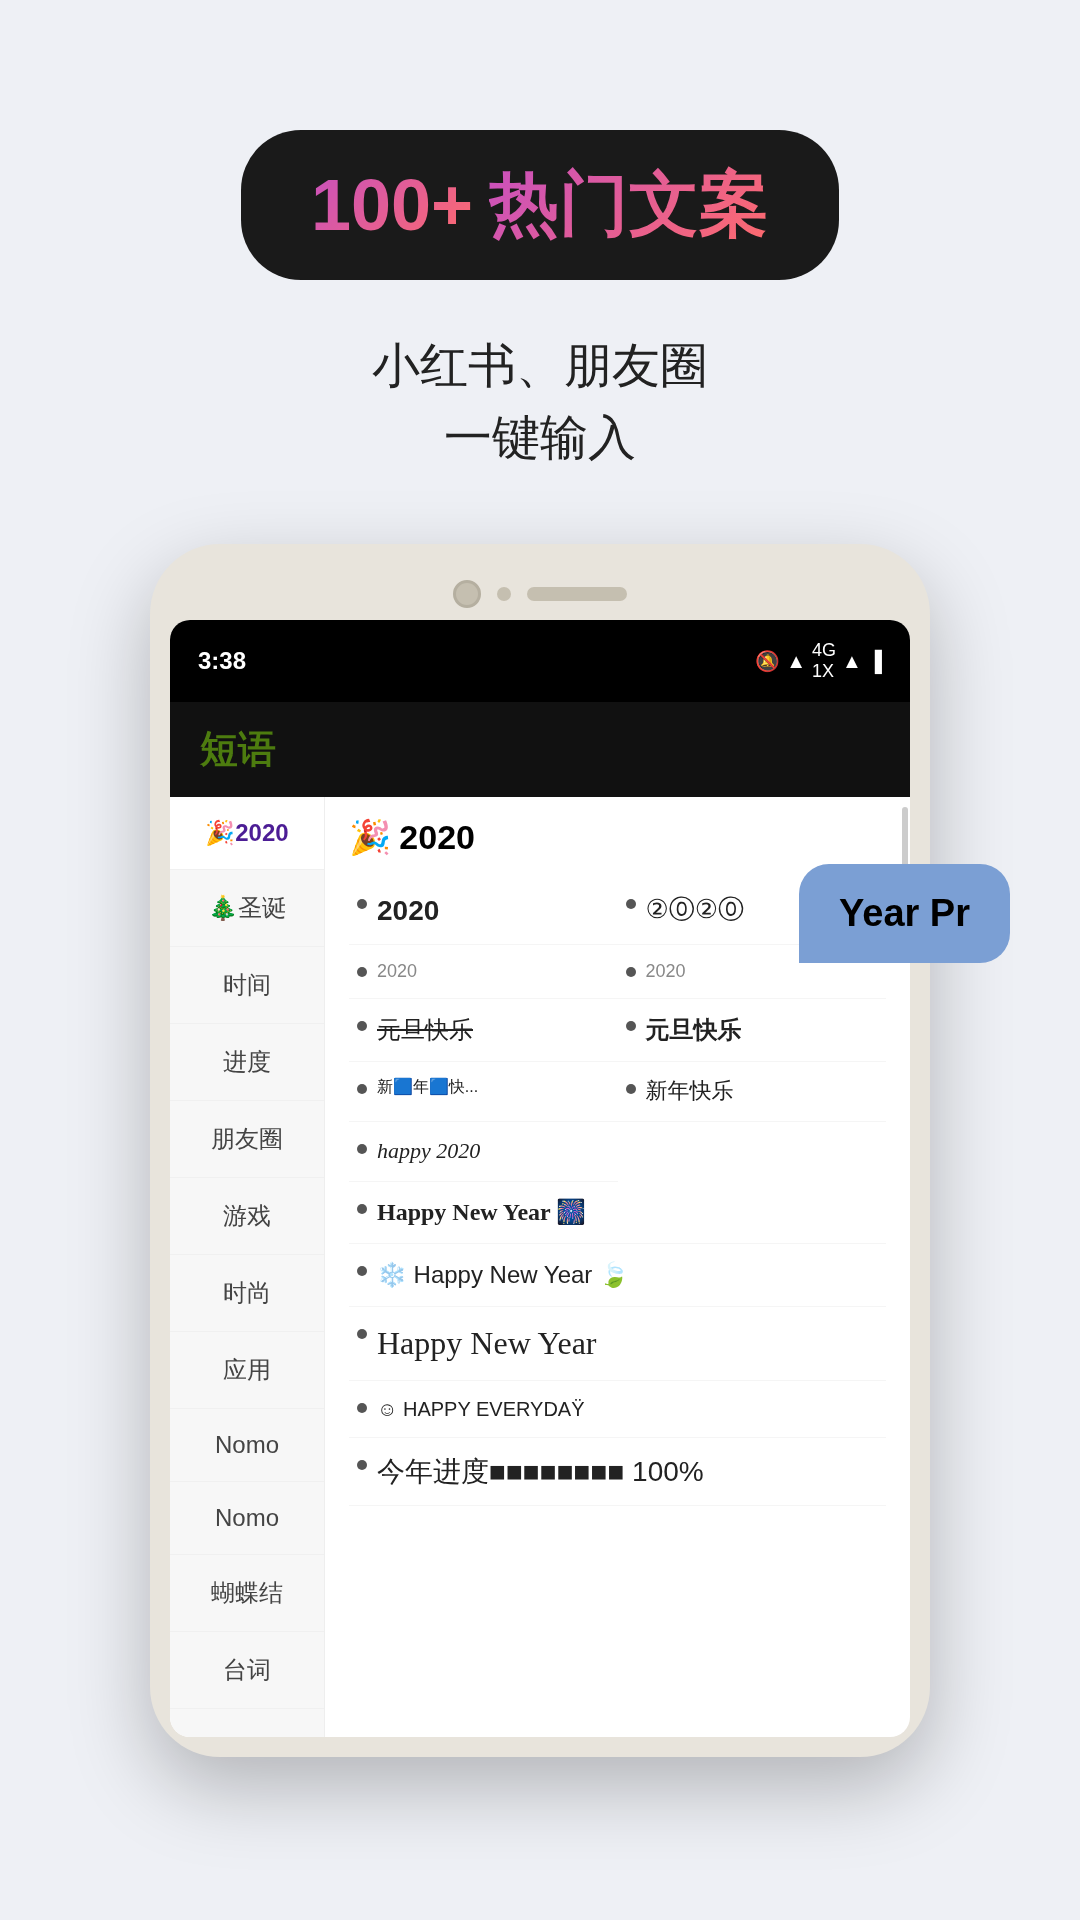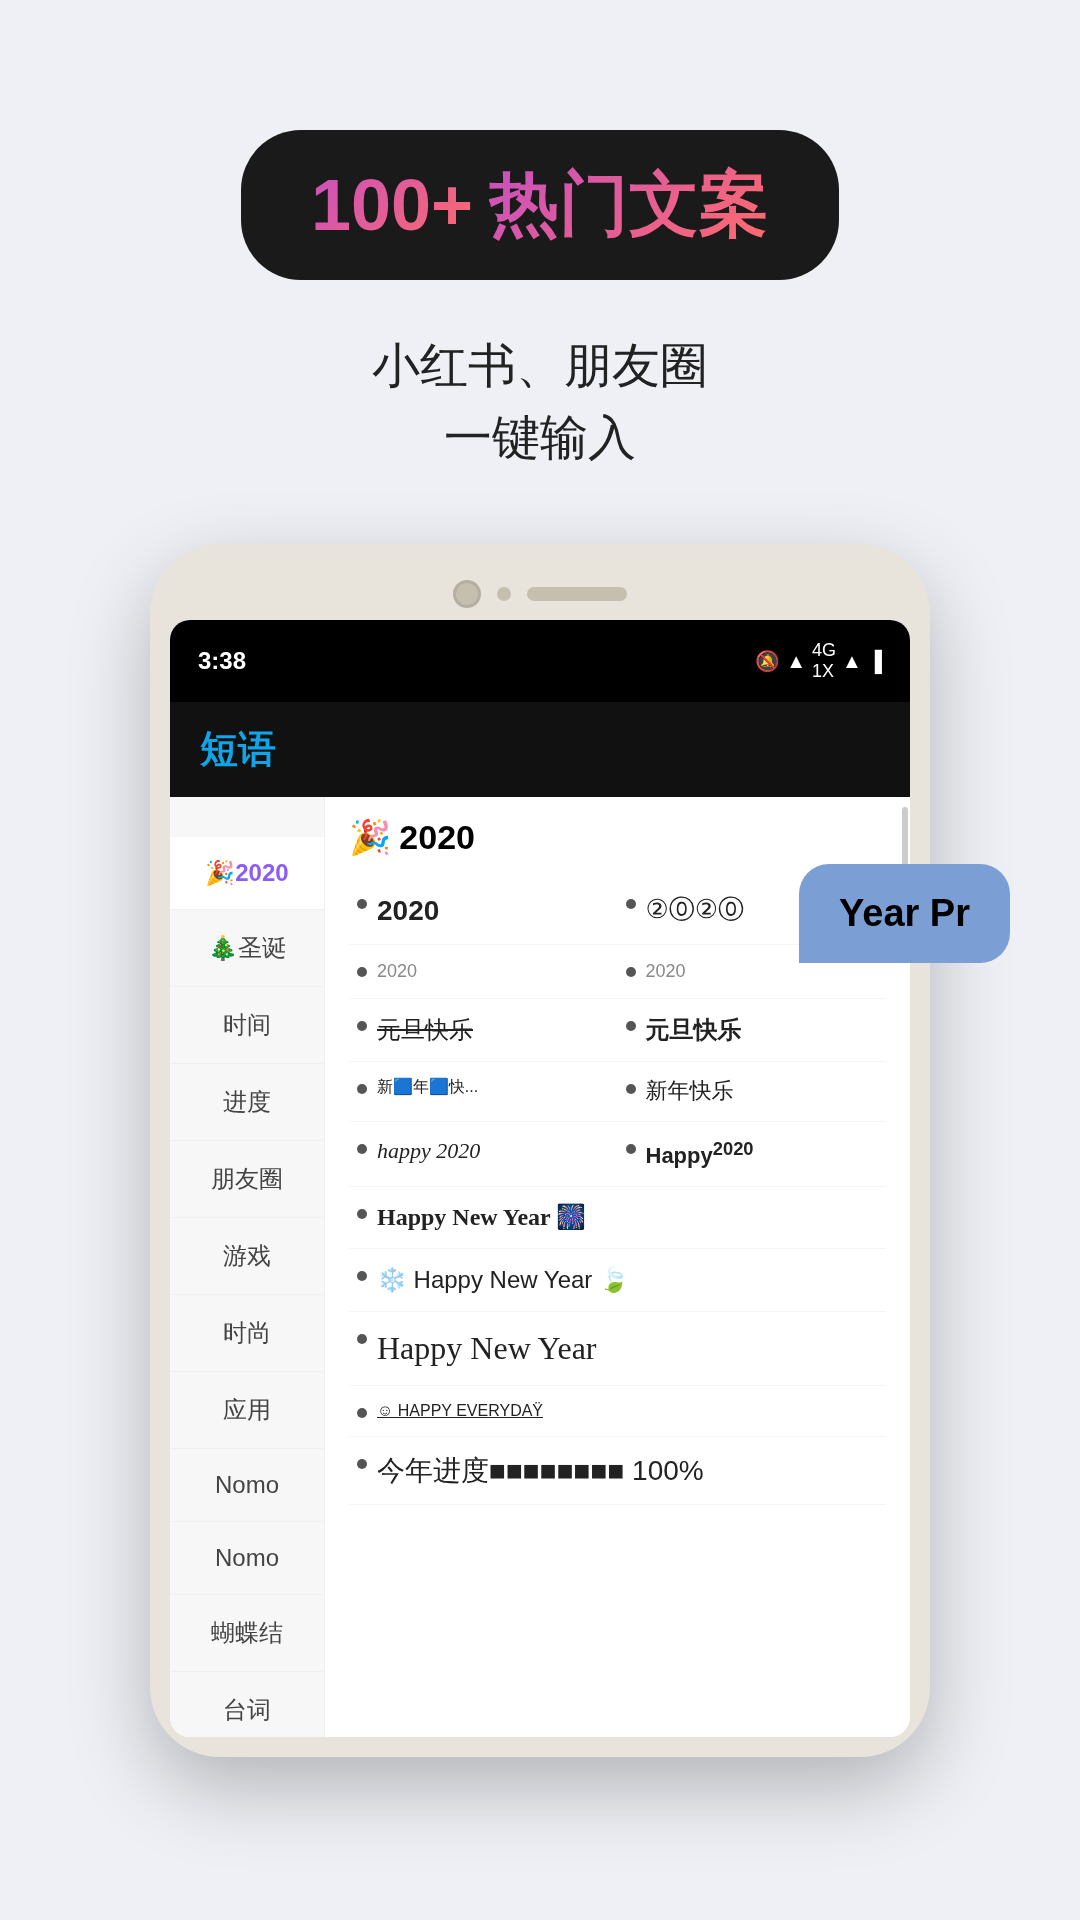--- a/index.html
+++ b/index.html
@@ -120,21 +120,21 @@
     }
     .status-time { font-weight: 600; }
     .status-icons { display: flex; gap: 6px; align-items: center; font-size: 20px; }
 
     
     .app-header {
       background: #111;
       padding: 22px 30px;
     }
     .app-header .app-title {
-      color: #0ea5e9;
+      color: #4d7c0f;
       font-size: 38px;
       font-weight: 700;
     }
 
     
     .app-content {
       display: flex;
       flex-direction: row;
       height: 940px;
     }
@@ -151,22 +151,21 @@
       padding: 22px 10px;
       text-align: center;
       font-size: 24px;
       color: #444;
       border-bottom: 1px solid #f0f0f0;
       cursor: pointer;
     }
     .sidebar-item.active {
       background: #fff;
       font-weight: 600;
-      color: #8b5cf6;
-      margin-top: 40px;
+      color: #4c1d95;
     }
 
     
     .main-content {
       flex: 1;
       padding: 20px 24px;
       overflow-y: auto;
       position: relative;
     }
 
@@ -342,43 +341,39 @@
             </div>
             <div class="grid-item">
               <div class="bullet"></div>
               <span class="item-text" style="font-size:22px;">新年快乐</span>
             </div>
 
             <div class="grid-item">
               <div class="bullet"></div>
               <span class="item-text text-italic" style="font-size:22px;">happy 2020</span>
             </div>
-            <div class="grid-item">
-              <div class="bullet"></div>
-              <span class="item-text text-bold" style="font-size:22px;">Happy<sup>2020</sup></span>
-            </div>
 
             <div class="grid-item full-width">
               <div class="bullet"></div>
               <span class="item-text" style="font-size:24px; font-family: serif; font-weight:600;">Happy New Year 🎆</span>
             </div>
 
             <div class="grid-item full-width">
               <div class="bullet"></div>
               <span class="item-text" style="font-size:24px;">❄️ Happy New Year 🍃</span>
             </div>
 
             <div class="grid-item full-width">
               <div class="bullet"></div>
               <span class="item-text text-script">Happy New Year</span>
             </div>
 
             <div class="grid-item full-width">
               <div class="bullet"></div>
-              <span class="item-text" style="font-size:16px;text-decoration:underline;">☺ HAPPY EVERYDAŸ</span>
+              <span class="item-text" style="font-size:20px;">☺ HAPPY EVERYDAŸ</span>
             </div>
 
             <div class="grid-item full-width">
               <div class="bullet"></div>
               <span class="item-text" style="font-size:28px;">今年进度■■■■■■■■ 100%</span>
             </div>
 
           </div>
         </div>
 

